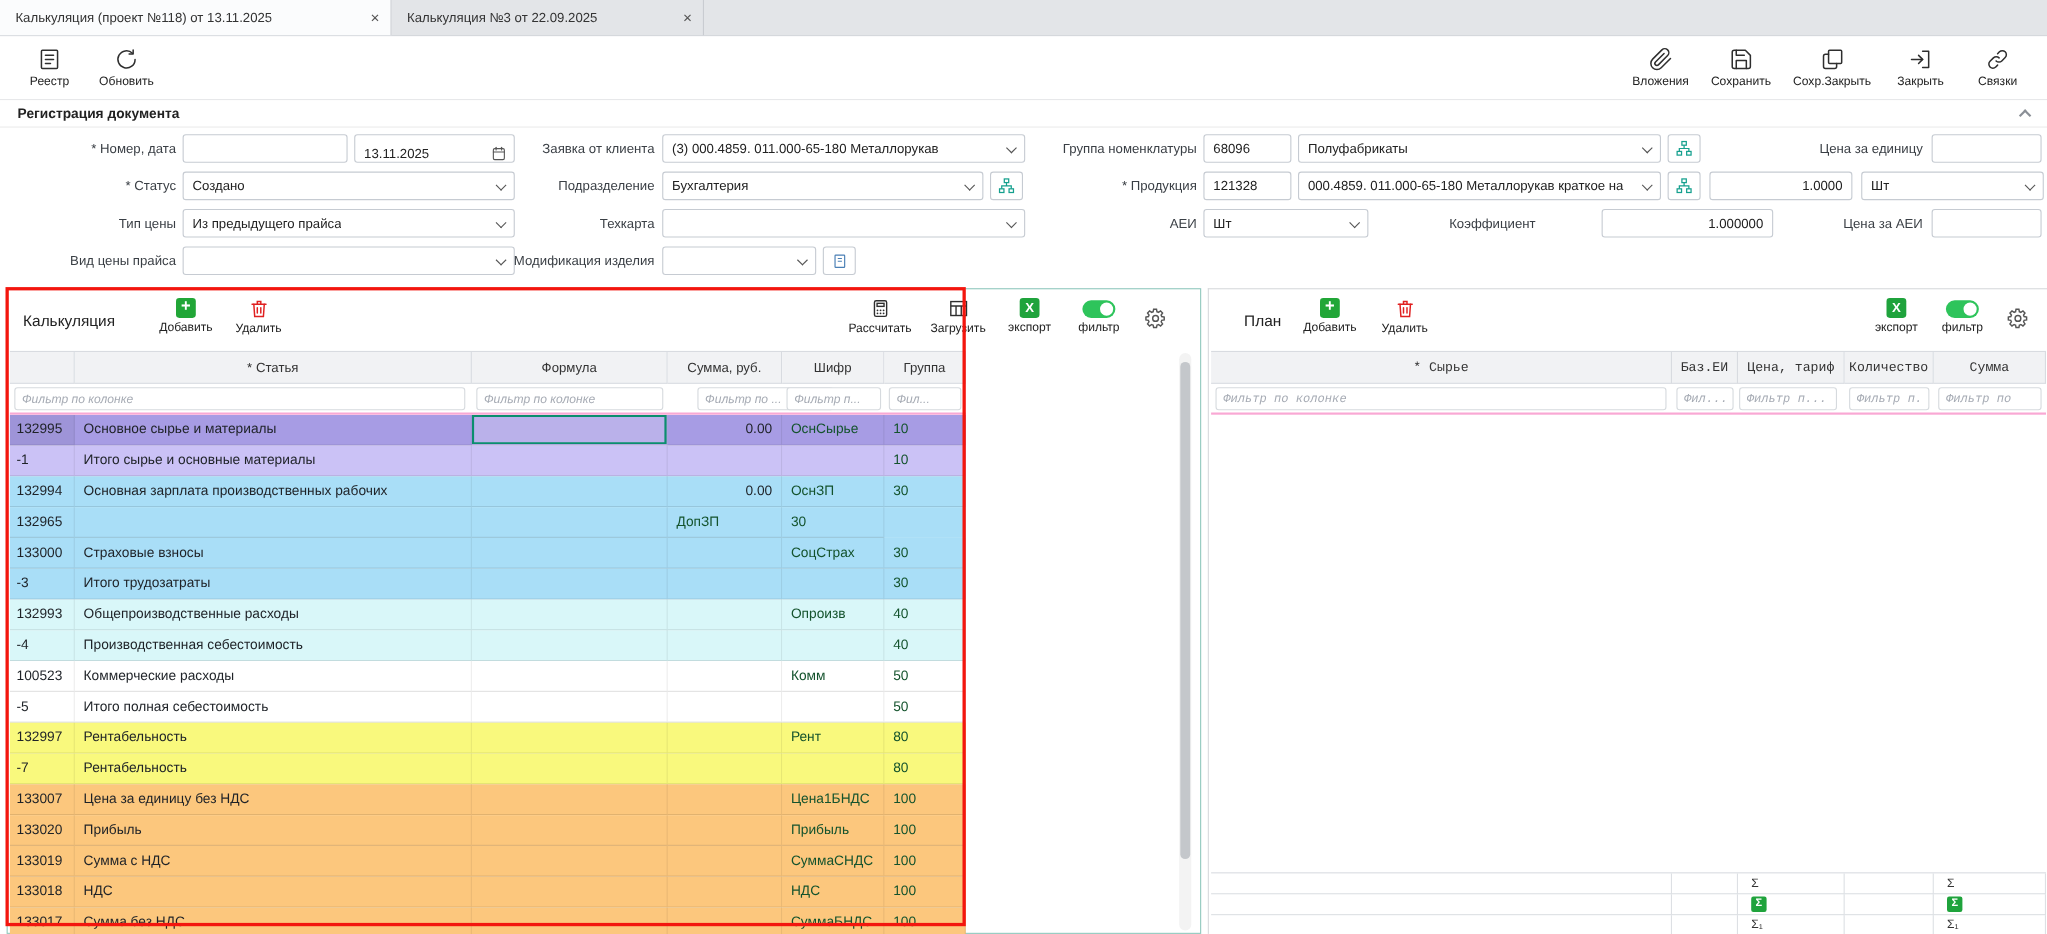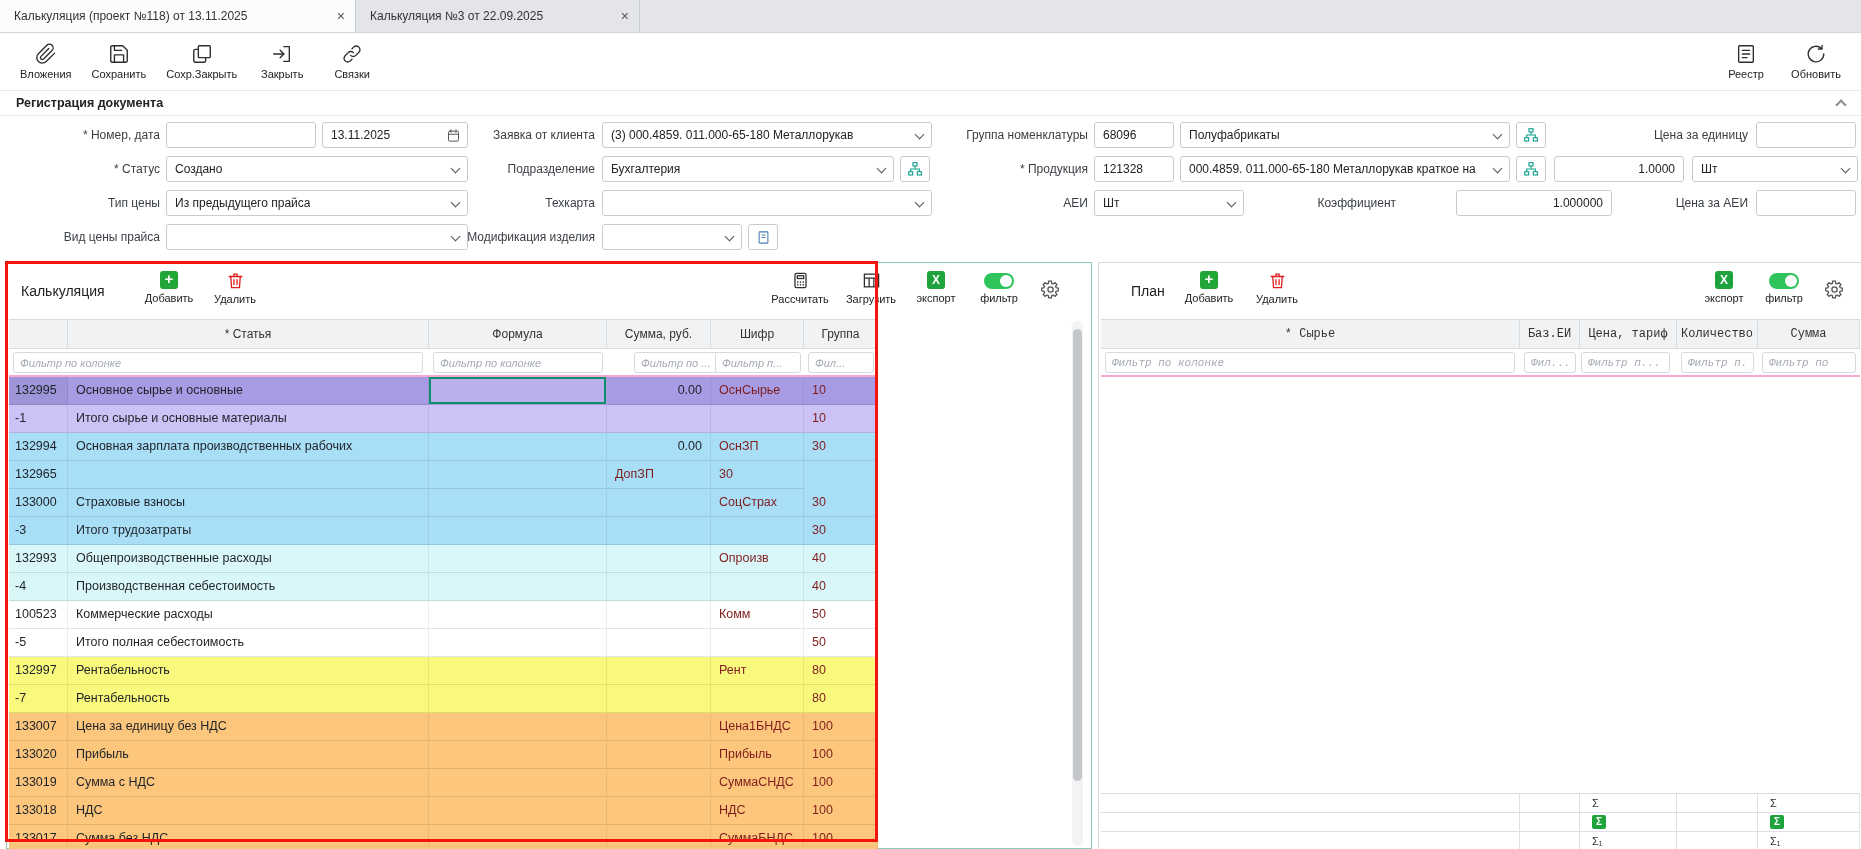--- a/index.html
+++ b/index.html
@@ -24,21 +24,21 @@
   .sectionbar { position:absolute; top:91px; left:0; width:100%; height:25px; border-bottom:1px solid #ececec; display:flex; align-items:center; justify-content:space-between; padding:0 16px; }
   .section-title { font-weight:bold; font-size:12.5px; }
   .chev-up { width:8px; height:8px; border-left:2px solid #8a8f96; border-top:2px solid #8a8f96; transform:rotate(45deg); margin-top:4px; }
 
   
   .form { position:absolute; top:116px; left:0; width:100%; height:146px; }
   .f-label { position:absolute; height:26px; line-height:26px; text-align:right; color:#3a3f45; font-size:12px; white-space:nowrap; }
   .f-input, .f-select, .icon-btn { position:absolute; height:26px; border:1px solid #c6cbd2; border-radius:3px; background:#fff; font-size:12px; color:#222; }
   input.f-input { padding:0 8px; outline:none; font-family:inherit; }
   .f-input.num { text-align:right; }
-  .datefield { display:flex; align-items:center; justify-content:space-between; padding:0 6px 0 8px; }
+  .datefield { display:flex; align-items:flex-end; justify-content:space-between; padding:0 6px 0 8px; }
   .f-select { display:flex; align-items:center; padding:0 22px 0 8px; overflow:hidden; cursor:pointer; }
   .f-select .val { white-space:nowrap; overflow:hidden; }
   .chev { position:absolute; right:8px; top:8px; width:7px; height:7px; border-right:1.6px solid #555; border-bottom:1.6px solid #555; transform:rotate(45deg); }
   .icon-btn { width:30px; display:flex; align-items:center; justify-content:center; cursor:pointer; }
 
   
   .panel { position:absolute; top:262px; background:#fff; }
   .calc-panel { left:6px; width:1086px; height:587px; border:1px solid #8fc8bd; }
   .plan-panel { left:1098px; width:763px; height:587px; border-top:1px solid #d7dadd; border-left:1px solid #d7dadd; }
   .panel-header { position:relative; height:56px; }
@@ -62,21 +62,21 @@
   .thead { height:30px; border-top:1px solid #d8dbe0; }
   .hcell { background:#f1f2f4; border-right:1px solid #d8dbe0; border-bottom:1px solid #d8dbe0; line-height:29px; text-align:center; font-size:12px; color:#333; overflow:hidden; white-space:nowrap; cursor:pointer; }
   .tfilter { position:relative; height:28px; border-bottom:2px solid #f9a8d4; background:#fff; }
   .tfilter input { position:absolute; top:3px; height:21px; border:1px solid #d6dade; border-radius:3px; padding:0 6px; font-size:11px; font-family:inherit; outline:none; color:#333; background:#fff; }
   .tfilter input::placeholder { font-style:italic; color:#a6abb4; }
   .trow { cursor:pointer; }
   .tcell { height:28px; line-height:27px; overflow:hidden; white-space:nowrap; border-right:1px solid rgba(0,0,0,0.07); border-bottom:1px solid rgba(0,0,0,0.10); font-size:12.5px; color:#1e2227; }
   .c-id { padding-left:6px; }
   .c-article { padding-left:8px; }
   .c-sum { text-align:right; padding-right:8px; }
-  .c-code, .c-group { padding-left:8px; color:#7f1d1d; }
+  .c-code, .c-group { padding-left:8px; color:#14532d; }
   .trow.selected .c-id { background:rgba(0,0,0,0.05); }
   .focus-cell { box-shadow:inset 0 0 0 2px #0b8e6e; background:rgba(255,255,255,0.22); }
 
   
   .plan-footer { position:absolute; left:2px; top:530px; width:759px; display:grid; grid-template-columns:419px 60px 97px 81px 102px; grid-auto-rows:19px; border-top:1px solid #d9dce1; }
   .fcell { border-right:1px solid #dde0e4; border-bottom:1px solid #dde0e4; font-size:11px; color:#333; display:flex; align-items:center; padding-left:12px; }
   .sigma-badge { width:14px; height:14px; background:#1fa33c; border-radius:2px; color:#fff; font-size:10px; font-weight:bold; line-height:14px; text-align:center; }
 
   
   .vscroll { position:absolute; right:8px; top:58px; bottom:2px; width:11px; background:#f3f3f3; border-radius:6px; }
@@ -97,84 +97,84 @@
     <span class="tab-title">Калькуляция №3 от 22.09.2025</span>
     <span class="tab-close">×</span>
   </div>
 </div>
 
 <div class="toolbar">
   <div class="tool-group">
     <div class="tool-btn">
       <span>
           <svg width="22" height="22" viewBox="0 0 24 24" fill="none" stroke="#2e2e2e" stroke-width="1.5" stroke-linecap="round" stroke-linejoin="round">
-            <path d="M21.4 11.05l-9.2 9.2a6 6 0 0 1-8.49-8.49l9.2-9.2a4 4 0 0 1 5.66 5.66l-9.2 9.19a2 2 0 0 1-2.83-2.83l8.49-8.48"></path>
-          </svg>
-        </span>
-      <span class="lbl">Вложения</span>
-    </div>
-    <div class="tool-btn">
-      <span>
-          <svg width="22" height="22" viewBox="0 0 24 24" fill="none" stroke="#2e2e2e" stroke-width="1.5" stroke-linecap="round" stroke-linejoin="round">
-            <path d="M19 21H5a2 2 0 0 1-2-2V5a2 2 0 0 1 2-2h11l5 5v11a2 2 0 0 1-2 2z"></path>
-            <polyline points="17 21 17 13 7 13 7 21"></polyline>
-            <polyline points="7 3 7 8 15 8"></polyline>
-          </svg>
-        </span>
-      <span class="lbl">Сохранить</span>
-    </div>
-    <div class="tool-btn">
-      <span>
-          <svg width="22" height="22" viewBox="0 0 24 24" fill="none" stroke="#2e2e2e" stroke-width="1.5" stroke-linecap="round" stroke-linejoin="round">
-            <rect x="8" y="3" width="13" height="13" rx="1"></rect>
-            <path d="M16 16v3a2 2 0 0 1-2 2H5a2 2 0 0 1-2-2V9a2 2 0 0 1 2-2h3"></path>
-          </svg>
-        </span>
-      <span class="lbl">Сохр.Закрыть</span>
-    </div>
-    <div class="tool-btn">
-      <span>
-          <svg width="22" height="22" viewBox="0 0 24 24" fill="none" stroke="#2e2e2e" stroke-width="1.5" stroke-linecap="round" stroke-linejoin="round">
-            <path d="M14 4h6v16h-6"></path>
-            <path d="M3 12h11"></path>
-            <path d="M10 8l4 4-4 4"></path>
-          </svg>
-        </span>
-      <span class="lbl">Закрыть</span>
-    </div>
-    <div class="tool-btn">
-      <span>
-          <svg width="22" height="22" viewBox="0 0 24 24" fill="none" stroke="#2e2e2e" stroke-width="1.5" stroke-linecap="round" stroke-linejoin="round">
-            <path d="M10.5 13.5a4 4 0 0 0 5.66 0l3.34-3.34a4 4 0 1 0-5.66-5.66l-1.84 1.84"></path>
-            <path d="M13.5 10.5a4 4 0 0 0-5.66 0L4.5 13.84a4 4 0 1 0 5.66 5.66L12 17.66"></path>
-          </svg>
-        </span>
-      <span class="lbl">Связки</span>
-    </div>
-  </div>
-  <div class="tool-group">
-    <div class="tool-btn">
-      <span>
-          <svg width="22" height="22" viewBox="0 0 24 24" fill="none" stroke="#2e2e2e" stroke-width="1.5" stroke-linecap="round" stroke-linejoin="round">
             <rect x="4" y="3" width="16" height="18" rx="1"></rect>
             <line x1="8" y1="8" x2="16" y2="8"></line>
             <line x1="8" y1="12" x2="16" y2="12"></line>
             <line x1="8" y1="16" x2="13" y2="16"></line>
           </svg>
         </span>
       <span class="lbl">Реестр</span>
     </div>
     <div class="tool-btn">
       <span>
           <svg width="22" height="22" viewBox="0 0 24 24" fill="none" stroke="#2e2e2e" stroke-width="1.5" stroke-linecap="round" stroke-linejoin="round">
             <path d="M20.5 12a8.5 8.5 0 1 1-2.6-6.1"></path>
             <polyline points="18.6 2.6 18.6 6.6 14.6 6.6"></polyline>
           </svg>
         </span>
       <span class="lbl">Обновить</span>
+    </div>
+  </div>
+  <div class="tool-group">
+    <div class="tool-btn">
+      <span>
+          <svg width="22" height="22" viewBox="0 0 24 24" fill="none" stroke="#2e2e2e" stroke-width="1.5" stroke-linecap="round" stroke-linejoin="round">
+            <path d="M21.4 11.05l-9.2 9.2a6 6 0 0 1-8.49-8.49l9.2-9.2a4 4 0 0 1 5.66 5.66l-9.2 9.19a2 2 0 0 1-2.83-2.83l8.49-8.48"></path>
+          </svg>
+        </span>
+      <span class="lbl">Вложения</span>
+    </div>
+    <div class="tool-btn">
+      <span>
+          <svg width="22" height="22" viewBox="0 0 24 24" fill="none" stroke="#2e2e2e" stroke-width="1.5" stroke-linecap="round" stroke-linejoin="round">
+            <path d="M19 21H5a2 2 0 0 1-2-2V5a2 2 0 0 1 2-2h11l5 5v11a2 2 0 0 1-2 2z"></path>
+            <polyline points="17 21 17 13 7 13 7 21"></polyline>
+            <polyline points="7 3 7 8 15 8"></polyline>
+          </svg>
+        </span>
+      <span class="lbl">Сохранить</span>
+    </div>
+    <div class="tool-btn">
+      <span>
+          <svg width="22" height="22" viewBox="0 0 24 24" fill="none" stroke="#2e2e2e" stroke-width="1.5" stroke-linecap="round" stroke-linejoin="round">
+            <rect x="8" y="3" width="13" height="13" rx="1"></rect>
+            <path d="M16 16v3a2 2 0 0 1-2 2H5a2 2 0 0 1-2-2V9a2 2 0 0 1 2-2h3"></path>
+          </svg>
+        </span>
+      <span class="lbl">Сохр.Закрыть</span>
+    </div>
+    <div class="tool-btn">
+      <span>
+          <svg width="22" height="22" viewBox="0 0 24 24" fill="none" stroke="#2e2e2e" stroke-width="1.5" stroke-linecap="round" stroke-linejoin="round">
+            <path d="M14 4h6v16h-6"></path>
+            <path d="M3 12h11"></path>
+            <path d="M10 8l4 4-4 4"></path>
+          </svg>
+        </span>
+      <span class="lbl">Закрыть</span>
+    </div>
+    <div class="tool-btn">
+      <span>
+          <svg width="22" height="22" viewBox="0 0 24 24" fill="none" stroke="#2e2e2e" stroke-width="1.5" stroke-linecap="round" stroke-linejoin="round">
+            <path d="M10.5 13.5a4 4 0 0 0 5.66 0l3.34-3.34a4 4 0 1 0-5.66-5.66l-1.84 1.84"></path>
+            <path d="M13.5 10.5a4 4 0 0 0-5.66 0L4.5 13.84a4 4 0 1 0 5.66 5.66L12 17.66"></path>
+          </svg>
+        </span>
+      <span class="lbl">Связки</span>
     </div>
   </div>
 </div>
 
 <div class="sectionbar">
   <span class="section-title">Регистрация документа</span>
   <span class="chev-up"></span>
 </div>
 
 <div class="form">
@@ -369,21 +369,21 @@
     <div class="tfilter">
       <input style="left: 4px; width: 410px;" placeholder="Фильтр по колонке">
       <input style="left: 424px; width: 170px;" placeholder="Фильтр по колонке">
       <input style="left: 625px; width: 124px;" placeholder="Фильтр по ...">
       <input style="left: 706px; width: 86px;" placeholder="Фильтр п...">
       <input style="left: 799px; width: 66px;" placeholder="Фил...">
     </div>
     <div>
         <div class="trow selected" style="background: rgb(167, 156, 228);">
           <div class="tcell c-id">132995</div>
-          <div class="tcell c-article">Основное сырье и основные</div>
+          <div class="tcell c-article">Основное сырье и материалы</div>
           <div class="tcell c-formula focus-cell"></div>
           <div class="tcell c-sum">0.00</div>
           <div class="tcell c-code">ОснСырье</div>
           <div class="tcell c-group">10</div>
         </div>
         <div class="trow" style="background: rgb(203, 194, 246);">
           <div class="tcell c-id">-1</div>
           <div class="tcell c-article">Итого сырье и основные материалы</div>
           <div class="tcell c-formula"></div>
           <div class="tcell c-sum"></div>

